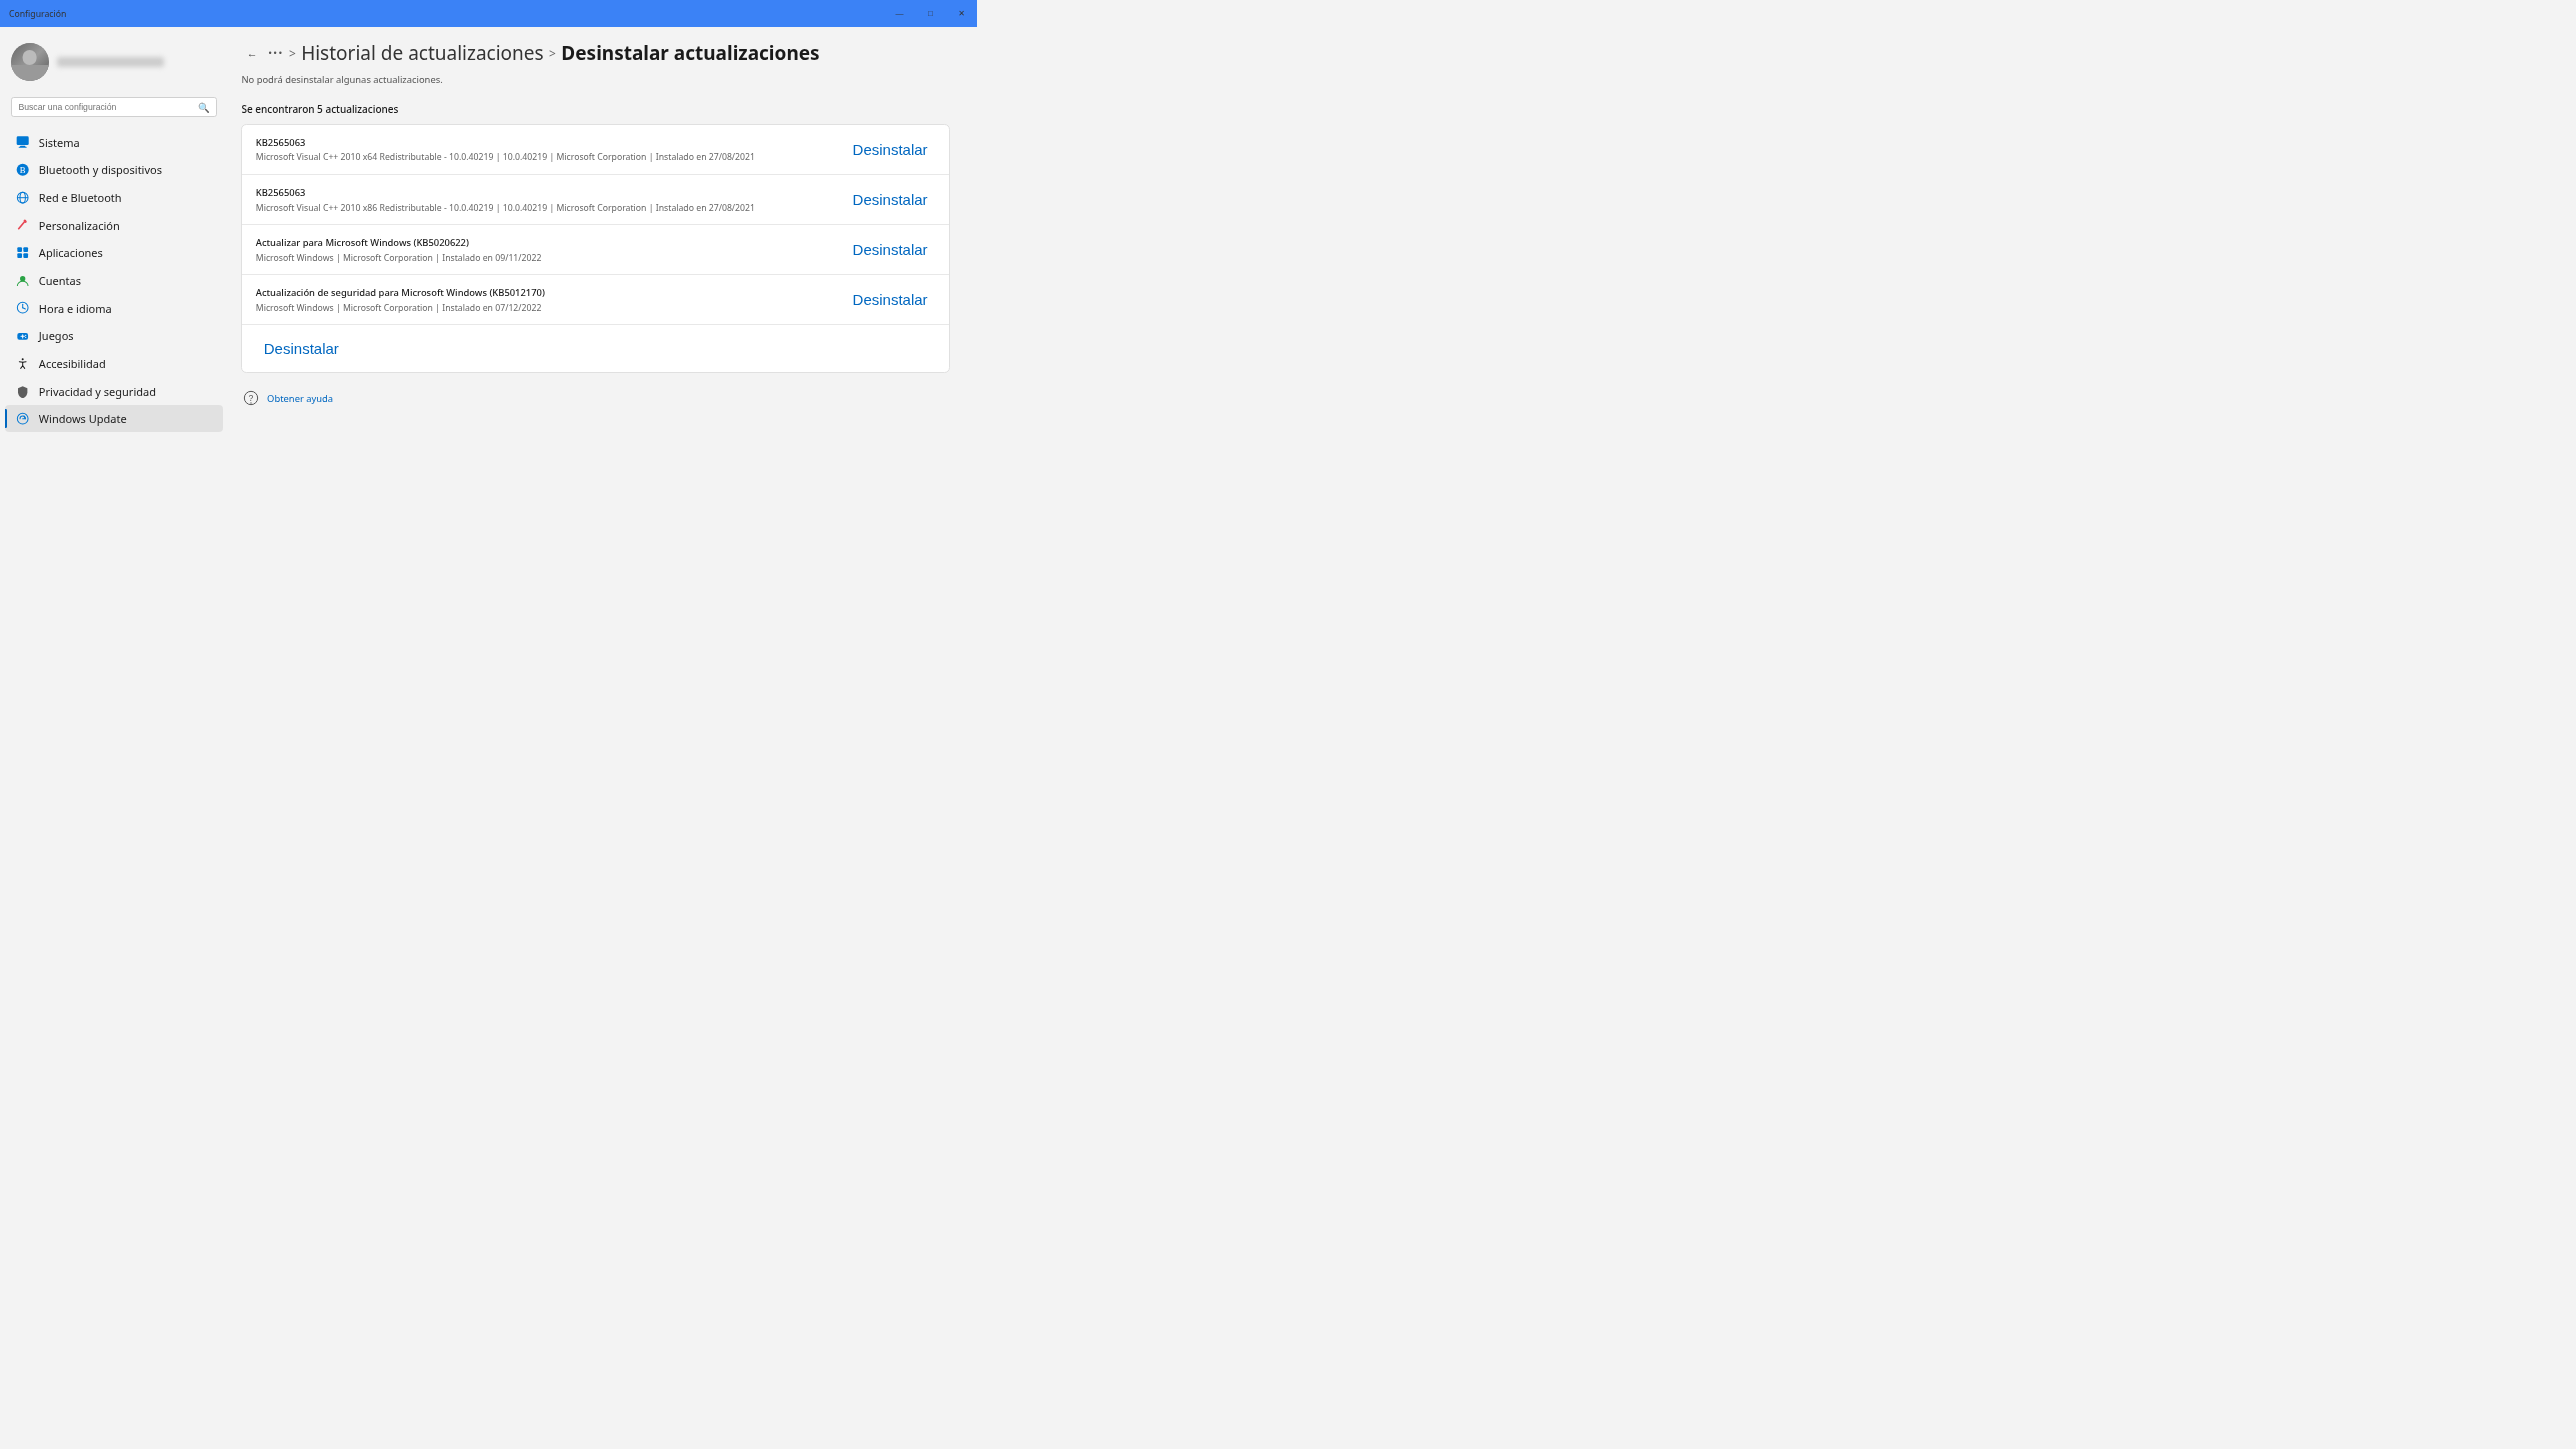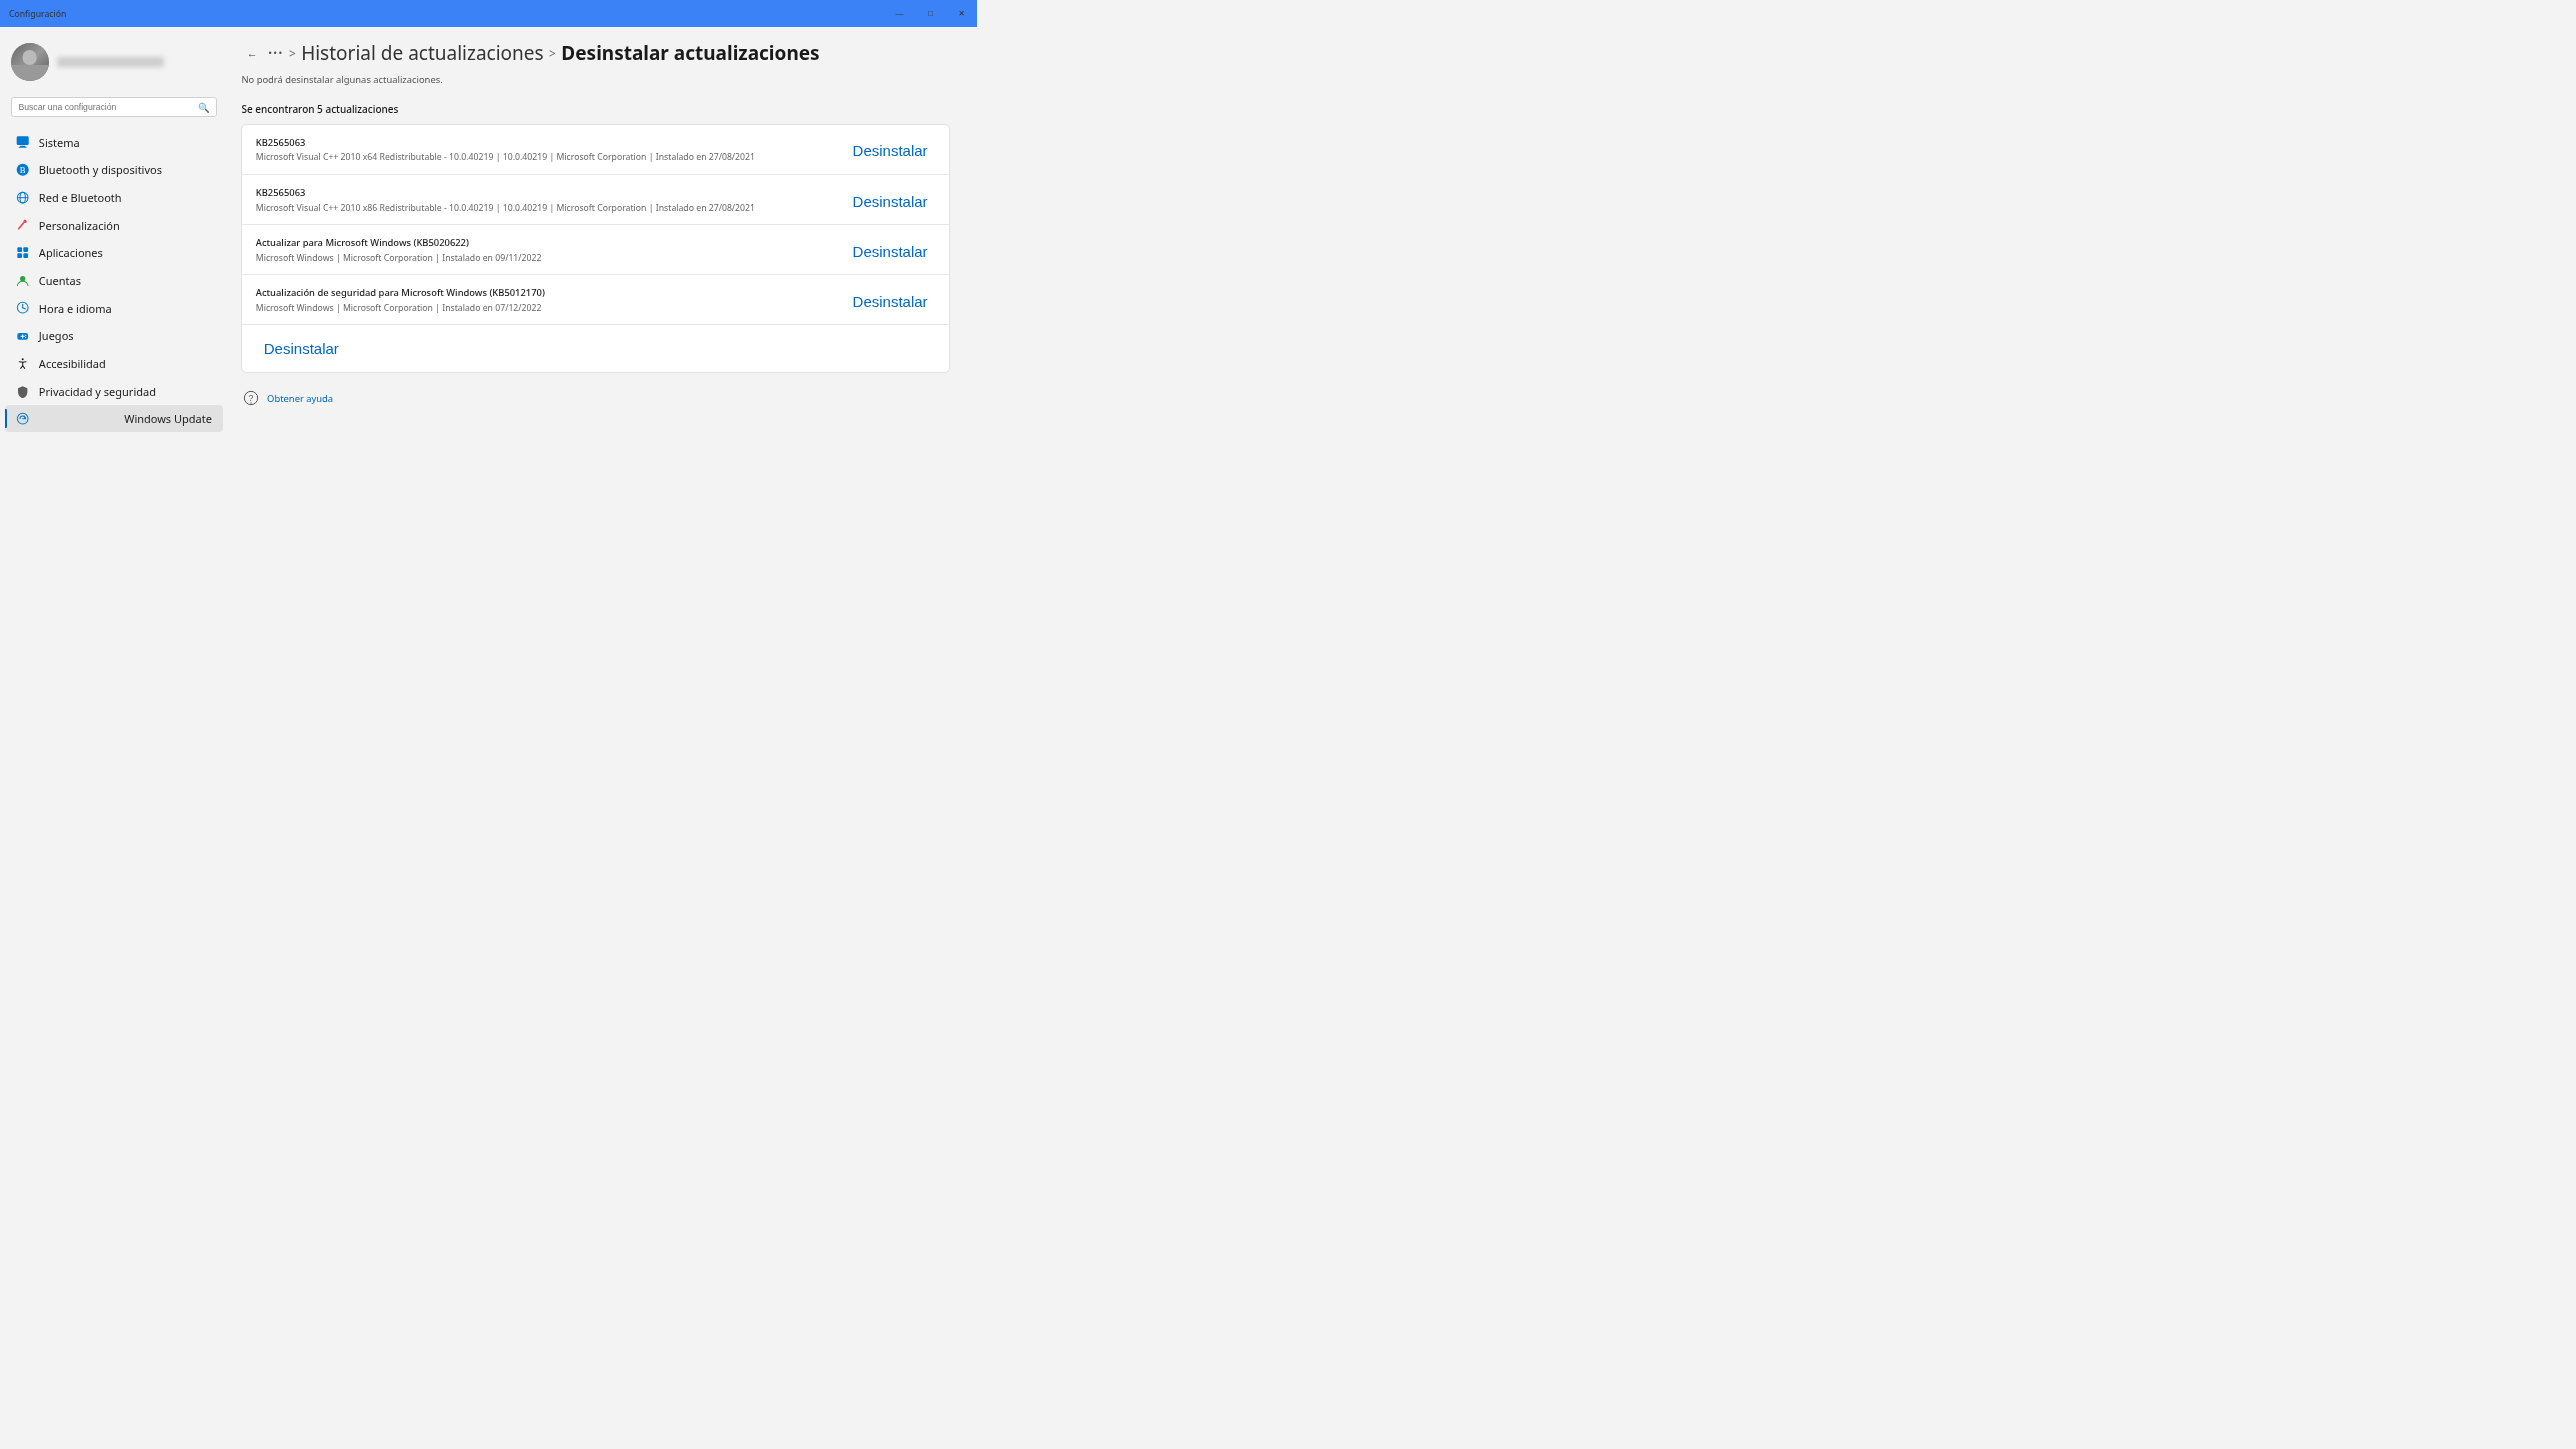--- a/index.html
+++ b/index.html
@@ -146,21 +146,20 @@
       align-items: center;
       padding: 5.4px 10.7px;
       gap: 9.4px;
       cursor: pointer;
       border-radius: 4px;
       margin: 0.7px 5.4px;
       min-height: 27px;
     }
     .nav-item.active {
       background: rgba(0,0,0,0.07);
-      justify-content: space-between;
     }
     .nav-item.active::before {
       content: '';
       position: absolute;
       left: 0;
       width: 2px;
       height: 19px;
       background: #0067c0;
       border-radius: 0 1.3px 1.3px 0;
     }
@@ -259,21 +258,21 @@
       flex-direction: column;
       gap: 0;
       background: white;
       border-radius: 5.4px;
       overflow: hidden;
       border: 0.7px solid #e0e0e0;
     }
 
     .update-item {
       display: flex;
-      align-items: flex-end;
+      align-items: center;
       justify-content: space-between;
       padding: 10.7px 13.4px;
       border-bottom: 0.7px solid #e8e8e8;
     }
     .update-item:last-child { border-bottom: none; }
 
     .update-info { flex: 1; }
     .update-name {
       font-size: 9.4px;
       font-weight: 500;

